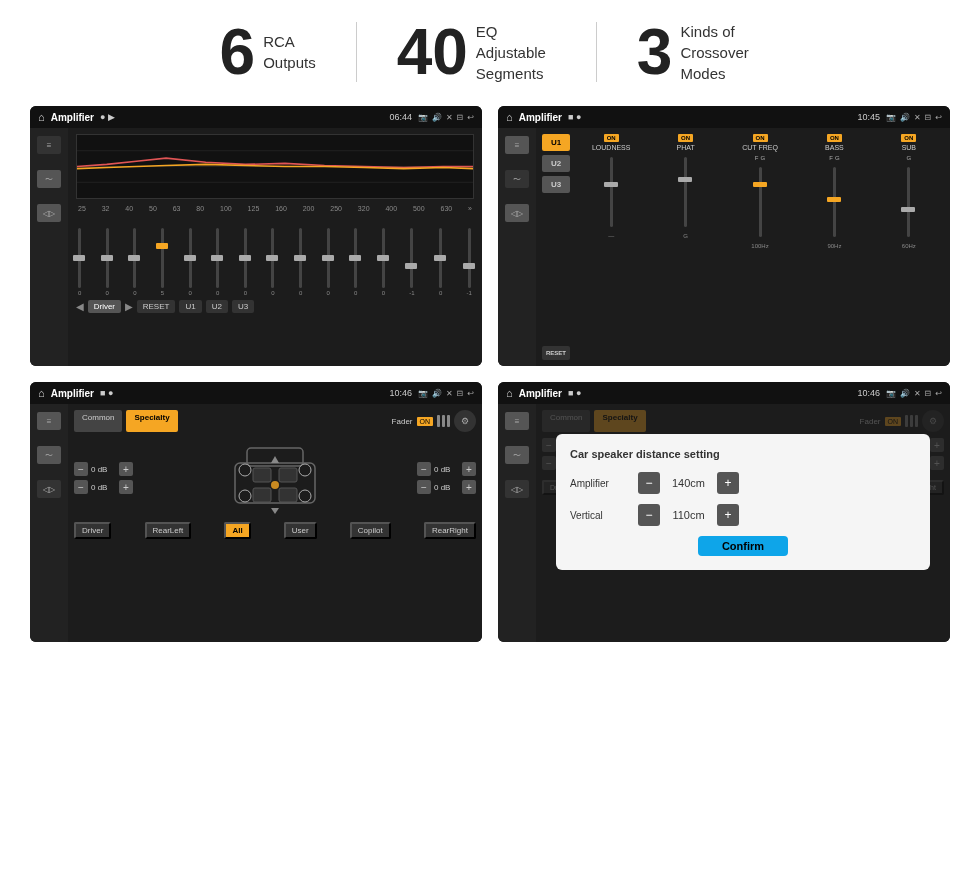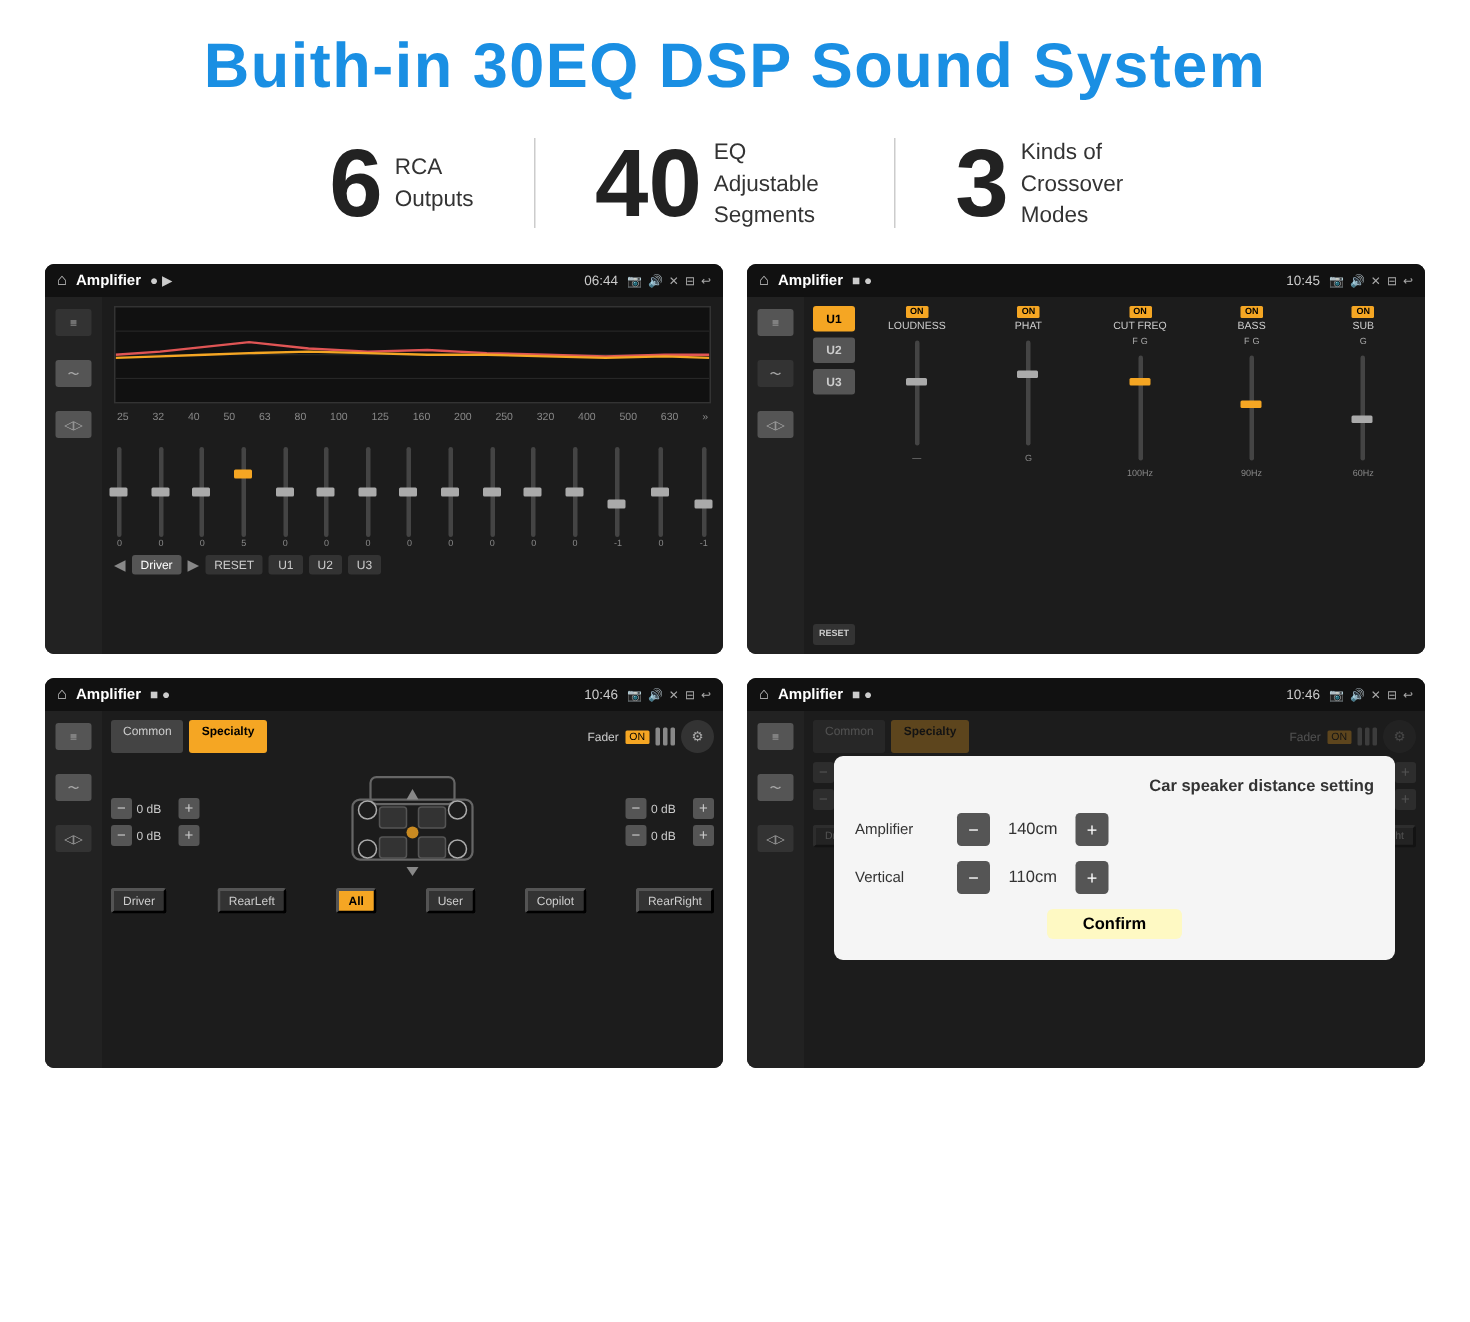--- a/index.html
+++ b/index.html
@@ -345,21 +345,21 @@
       right: 20px;
       background: #f5f5f5;
       border-radius: 6px;
       padding: 14px;
       z-index: 10;
     }
     .distance-title {
       font-size: 11px;
       color: #333;
       font-weight: bold;
-      text-align: right;
+      text-align: left;
       margin-bottom: 12px;
     }
     .distance-row {
       display: flex;
       align-items: center;
       gap: 8px;
       margin-bottom: 10px;
     }
     .distance-axis-label {
       font-size: 10px;
@@ -385,41 +385,40 @@
     }
     .dist-val {
       font-size: 11px;
       color: #333;
       min-width: 45px;
       text-align: center;
     }
     .confirm-btn {
       display: block;
       margin: 8px auto 0;
-      background: #fef9c3;
+      background: #0ea5e9;
       color: #000;
       font-size: 11px;
       font-weight: bold;
       padding: 4px 24px;
       border: none;
       border-radius: 4px;
       cursor: pointer;
     }
 
     
     .bg-zones {
       opacity: 0.3;
     }
   </style>
 </head>
 <body>
 
 <div class="page-wrapper">
 
-  <div class="main-title">Buith-in 30EQ DSP Sound System</div>
 
   <div class="stats-row">
     <div class="stat-item">
       <span class="stat-number">6</span>
       <span class="stat-text">RCA<br>Outputs</span>
     </div>
     <div class="stat-divider"></div>
     <div class="stat-item">
       <span class="stat-number">40</span>
       <span class="stat-text">EQ Adjustable<br>Segments</span>

